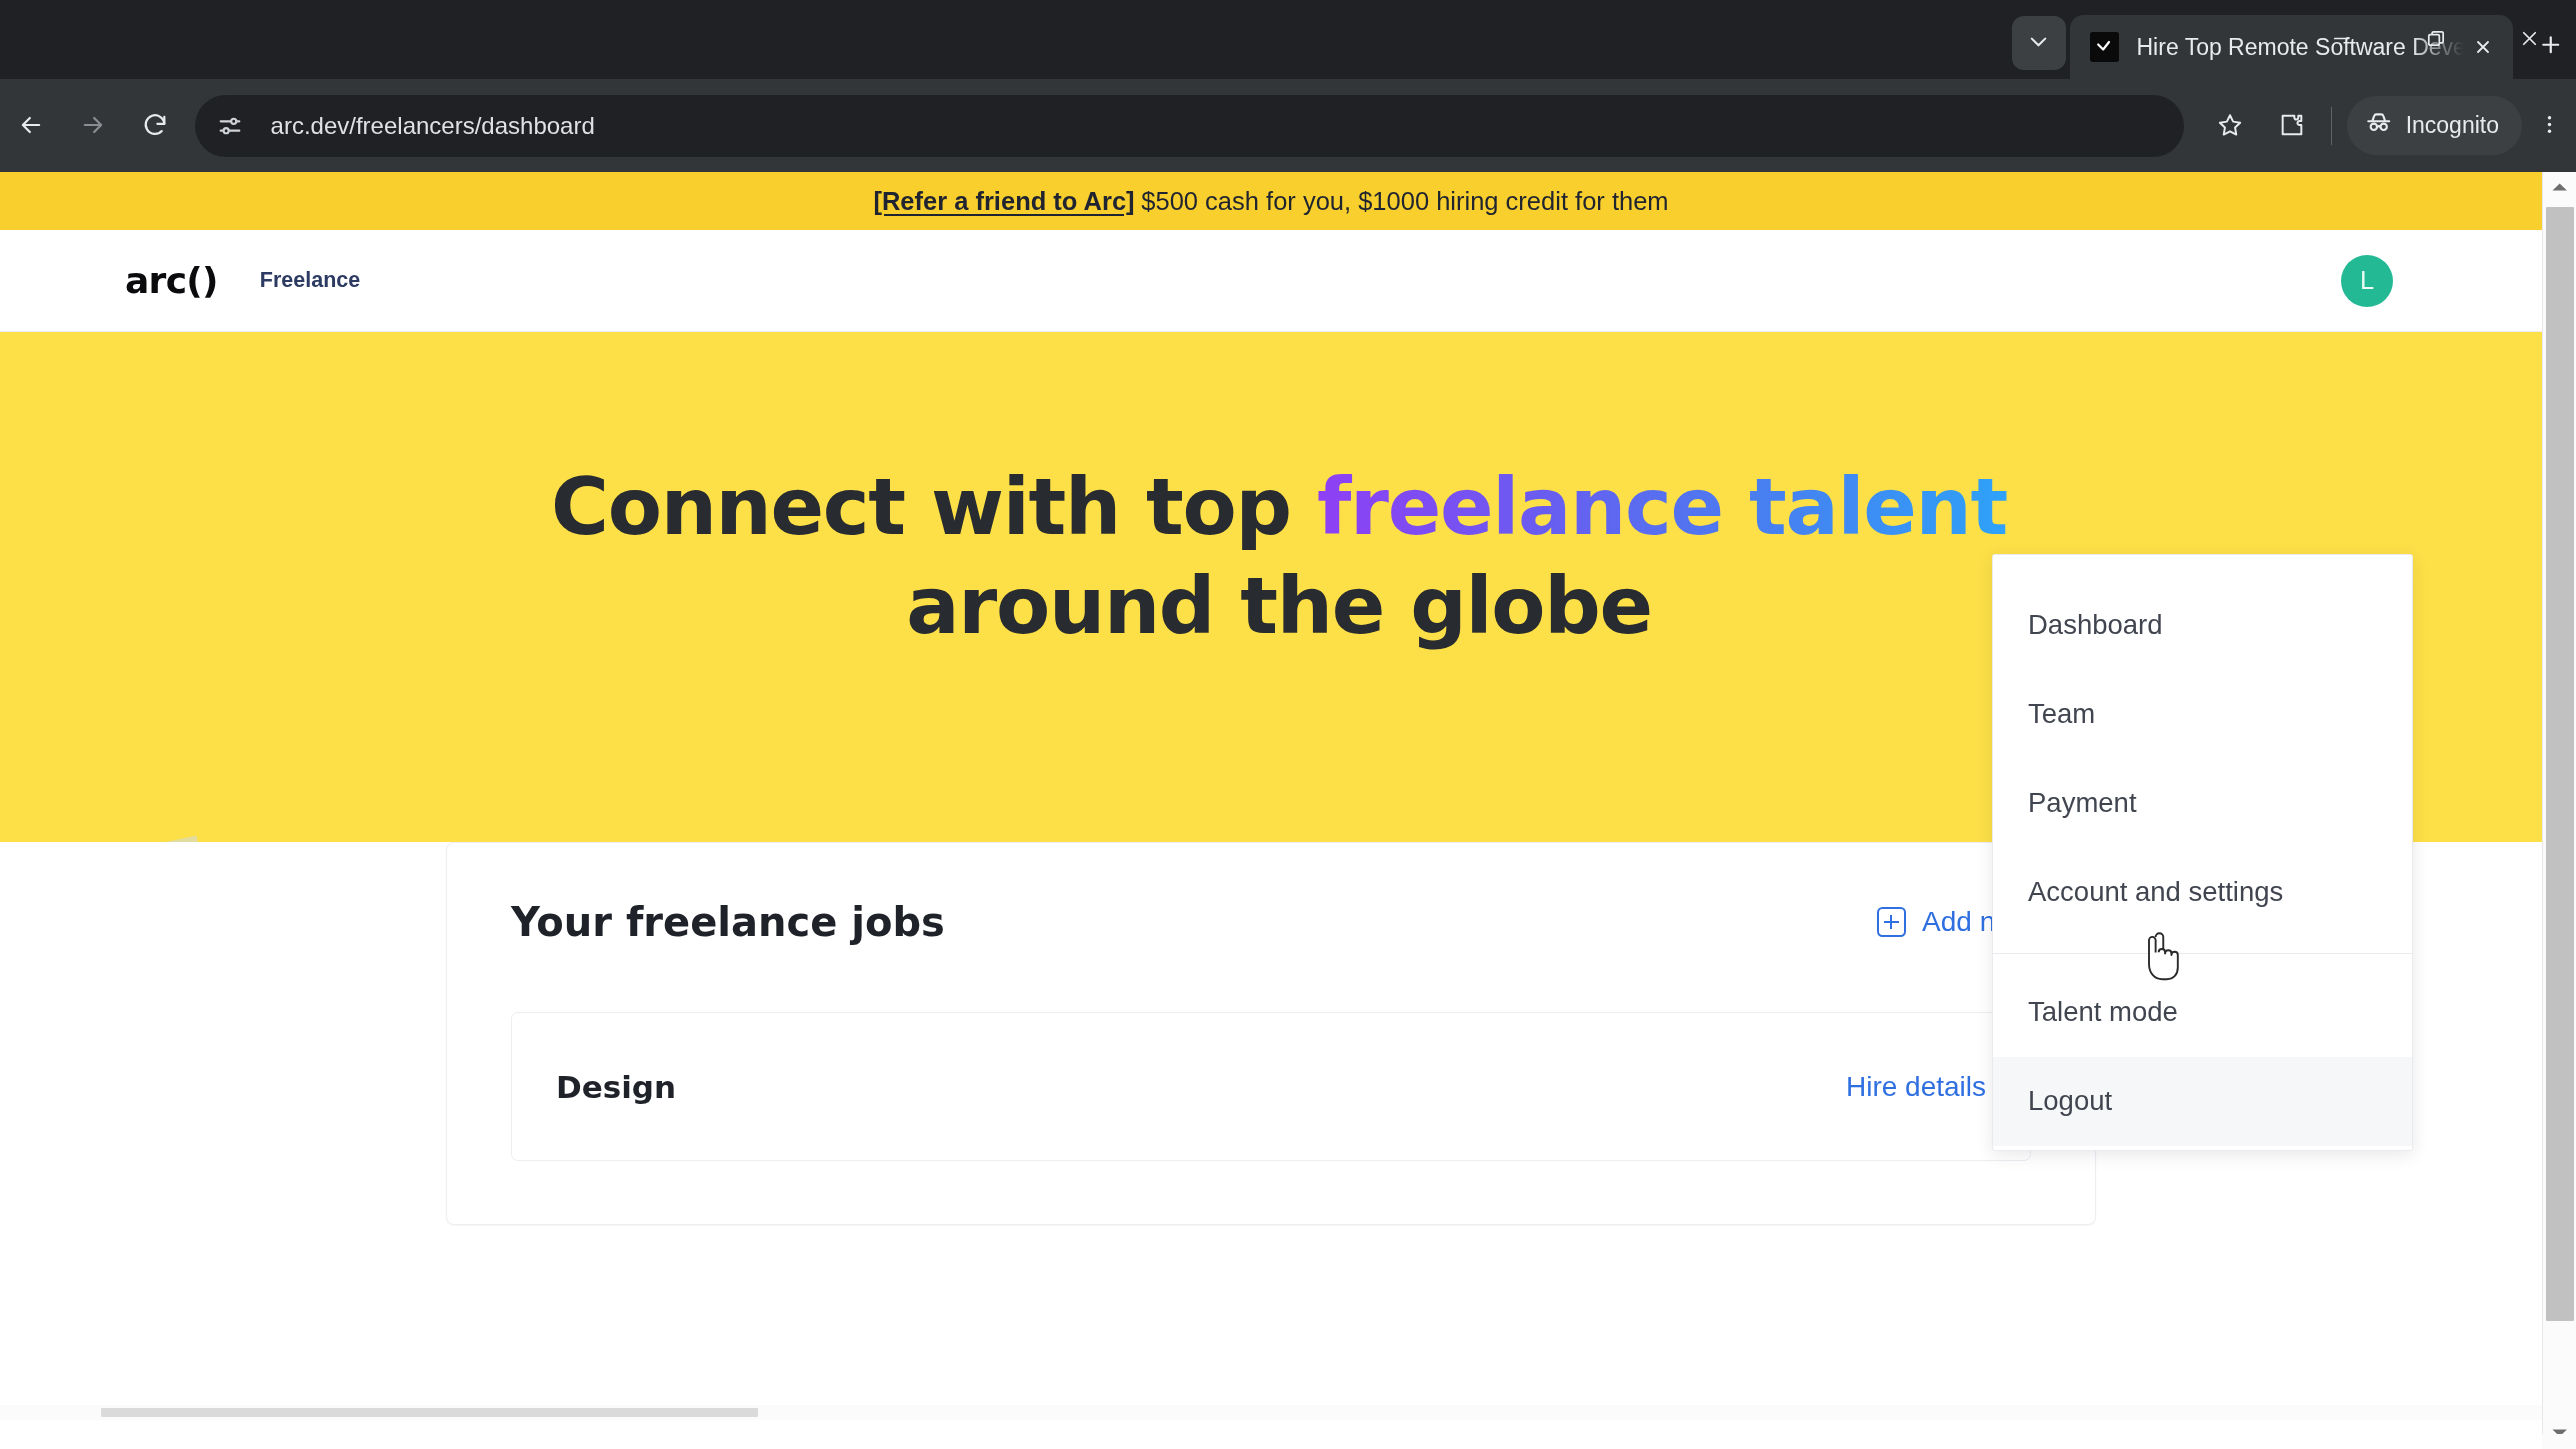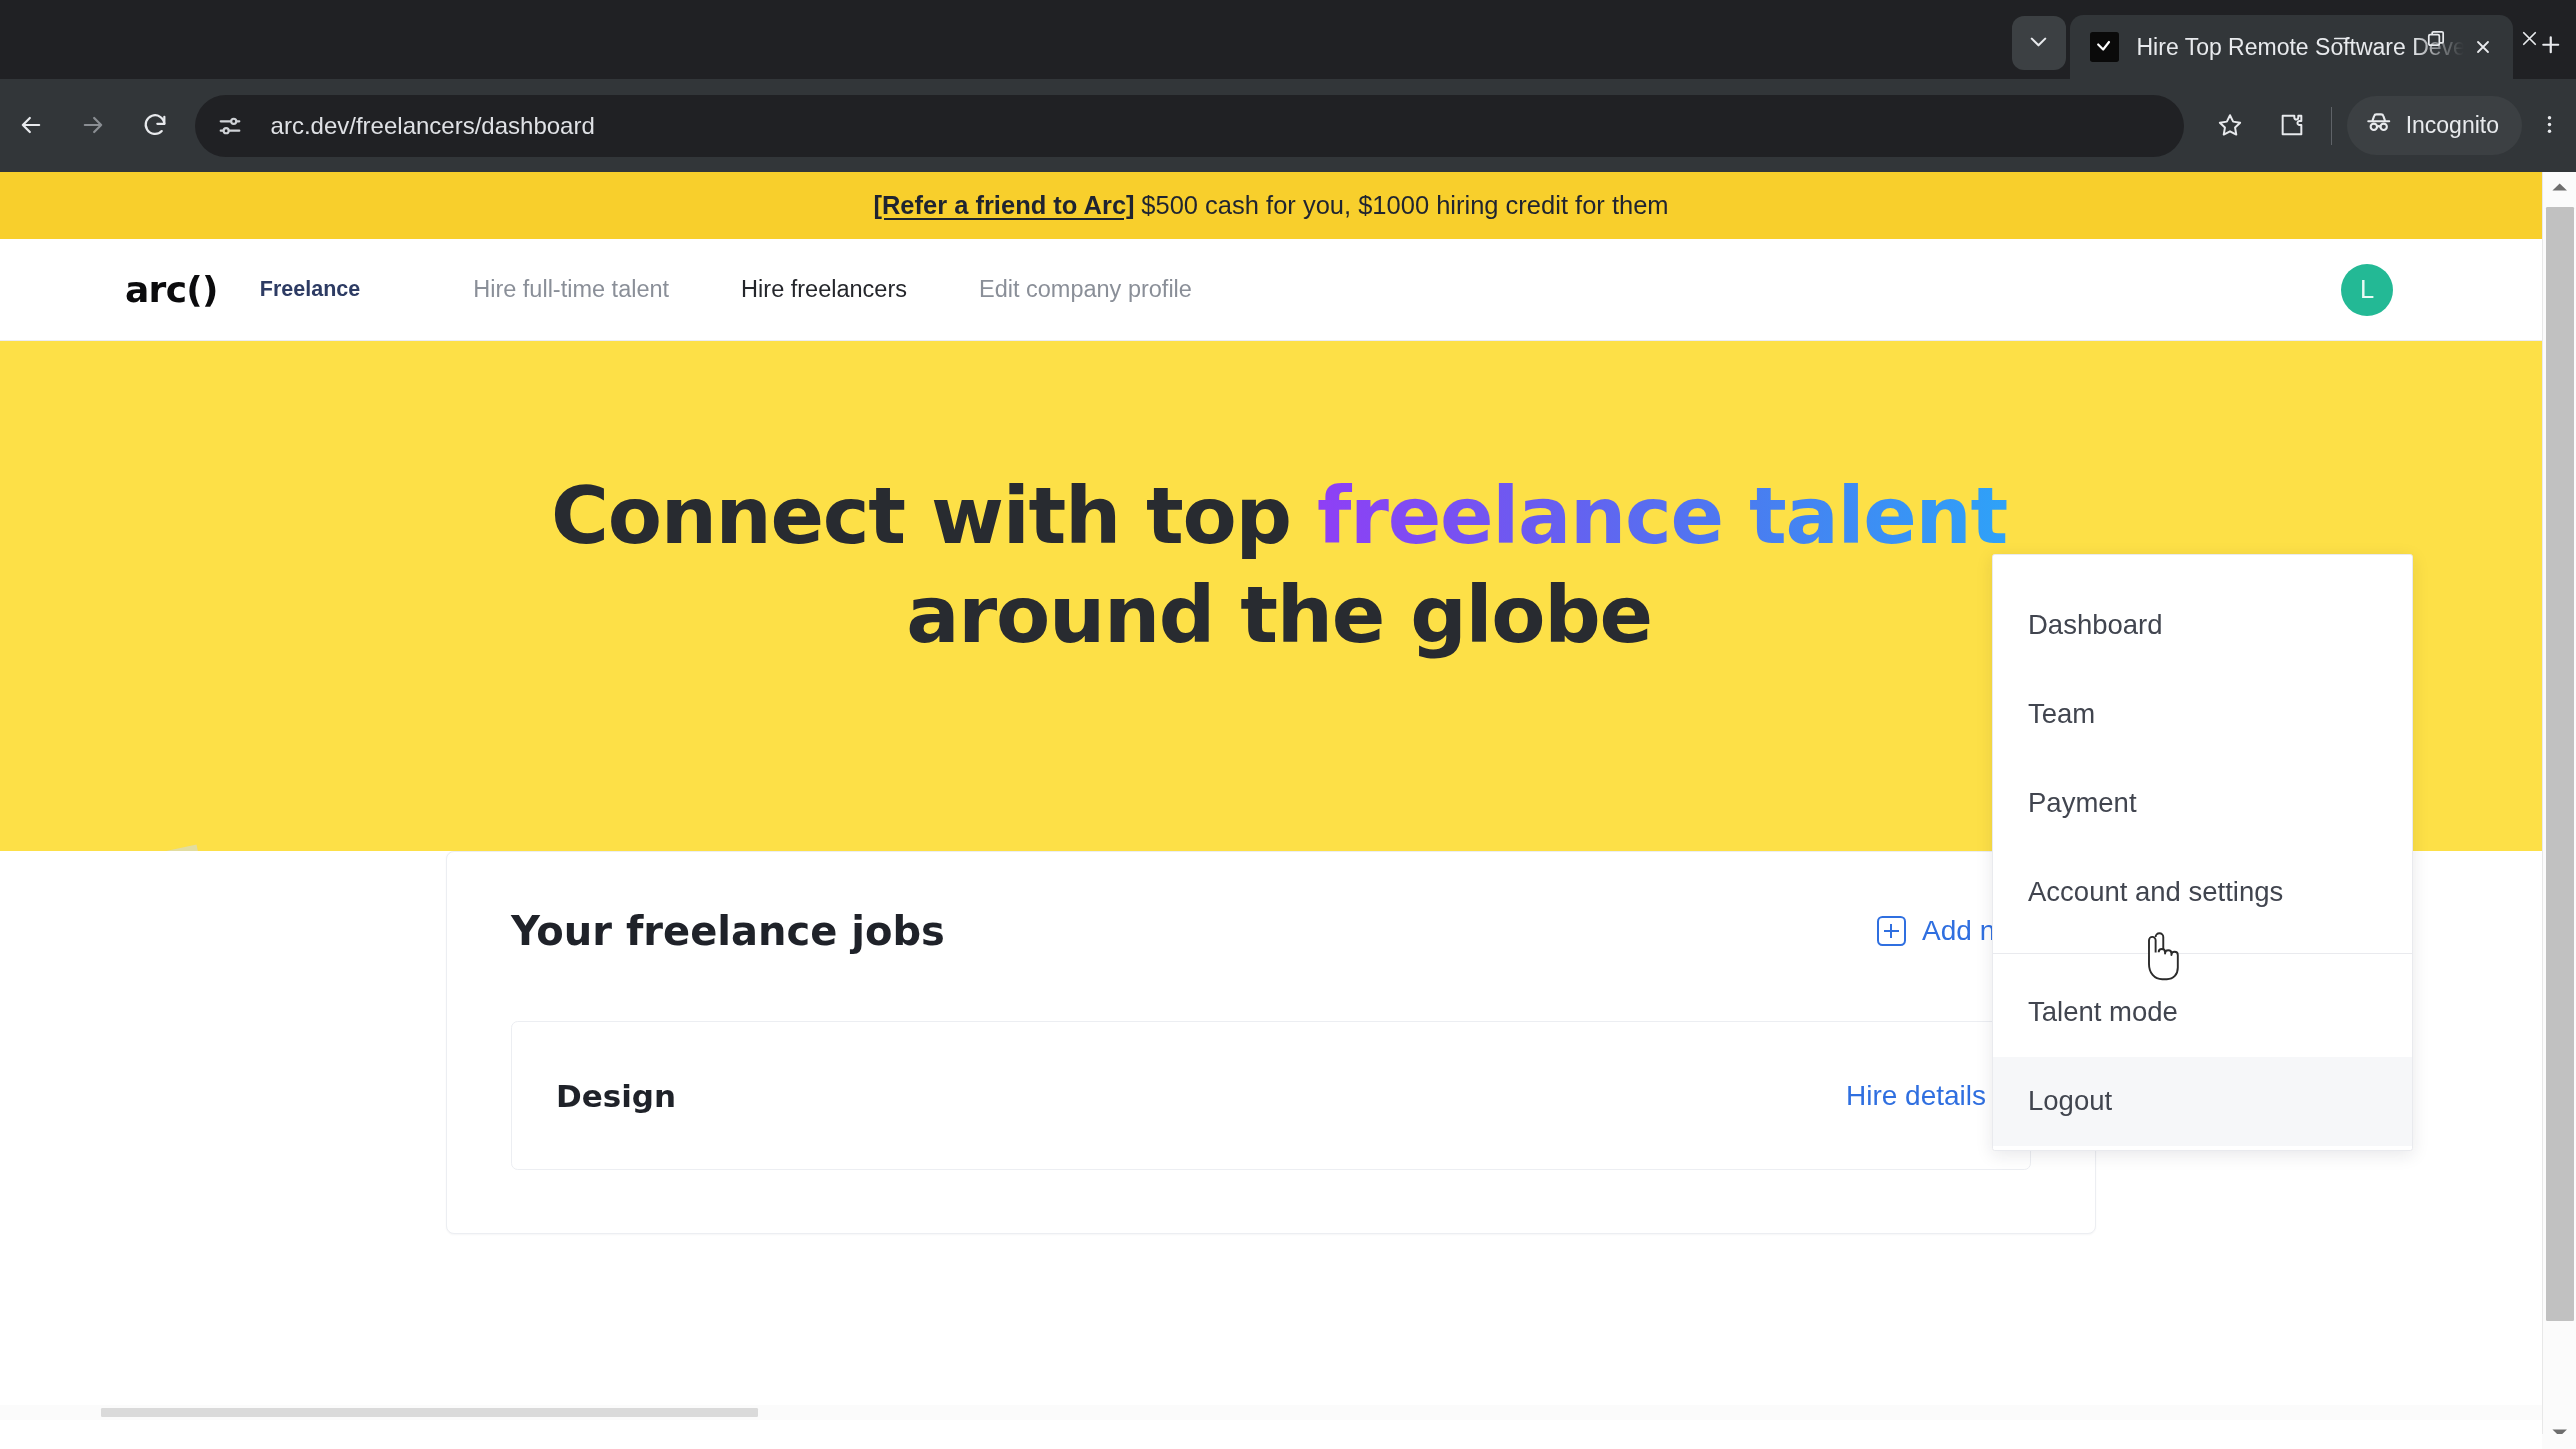--- a/index.html
+++ b/index.html
@@ -97,21 +97,21 @@
   }
   .page {
     position: absolute; left:0; top:0;
     width: 2542px; height: 1248px;
     background: #fff;
     overflow: hidden;
   }
 
   
   .banner {
-    height: 67px; background: #f8cf2c;
+    height: 58px; background: #f8cf2c;
     display: flex; align-items: center; justify-content: center;
     font-size: 25.5px; color: #1f2430;
   }
   .banner a {
     color: #1f2430; font-weight: 700; text-decoration: underline;
     text-underline-offset: 4px;
   }
   .banner .bnr-rest { margin-left: 6.7px; }
 
   
@@ -376,25 +376,20 @@
       <div class="banner">
         <a>[Refer a friend to Arc]</a>
         <span class="bnr-rest">$500 cash for you, $1000 hiring credit for them</span>
       </div>
 
       <div class="sitenav">
         <div class="logo">
           <span class="logo-mark">arc()</span>
           <span class="logo-sub">Freelance</span>
         </div>
-        <div class="navlinks">
-          <span class="navlink">Hire full-time talent</span>
-          <span class="navlink active">Hire freelancers</span>
-          <span class="navlink">Edit company profile</span>
-        </div>
         <div class="avatar">
           <span>L</span>
         </div>
       </div>
 
       <div class="hero">
         <div class="deco deco-js">
           
         </div>
 

